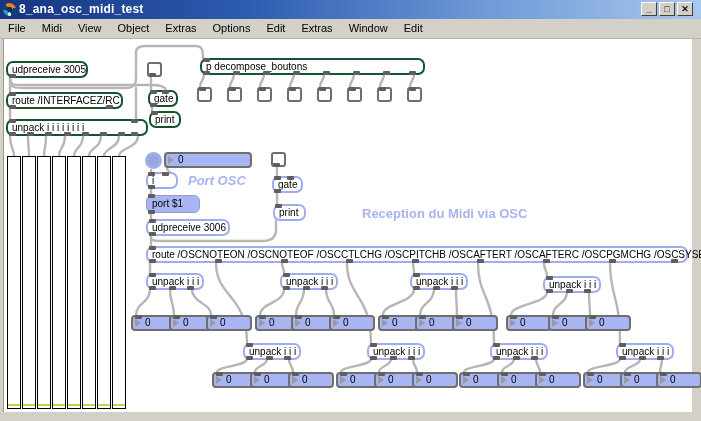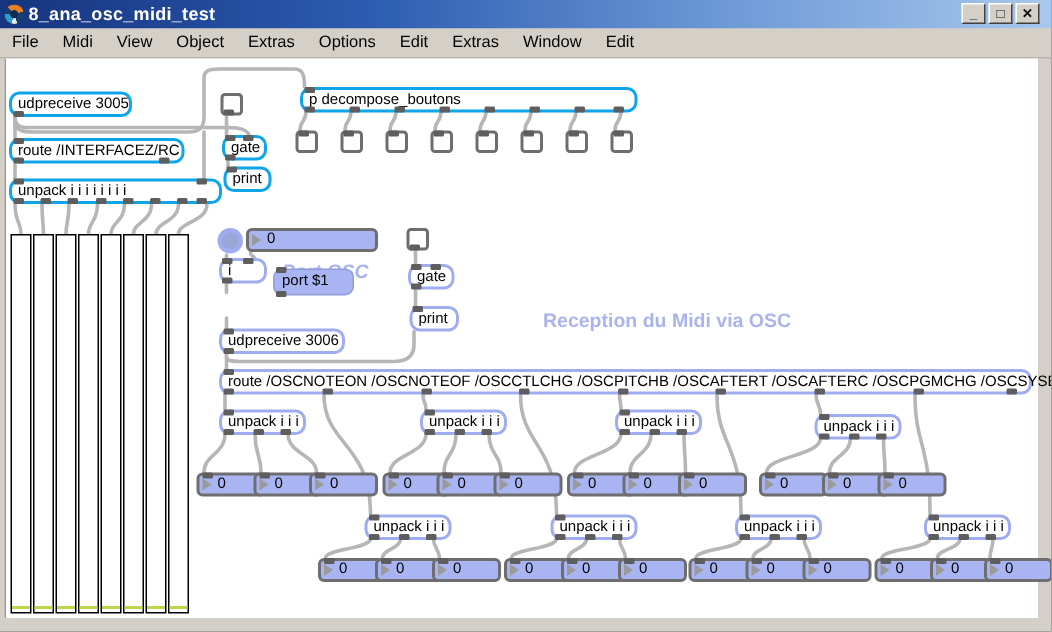--- a/index.html
+++ b/index.html
@@ -38,21 +38,21 @@
   }
   .menu-item{font-size:11px;color:#000;padding:0 8px;line-height:19px;cursor:default;}
   
   .canvas{
     position:absolute;left:3px;top:39px;width:688px;height:373px;background:#ffffff;
     border-left:1px solid #9a968e;
   }
   .wires{position:absolute;left:0;top:0;width:701px;height:421px;z-index:1;}
   
   .obj{
-    position:absolute;z-index:2;background:#fff;border:2px solid #0ea5e9;
+    position:absolute;z-index:2;background:#fff;border:2px solid #14532d;
     border-radius:7px;font-size:10px;line-height:13px;color:#000;
     padding:0 4px;white-space:nowrap;height:13px;
   }
   .obj.blue{border-color:#9fadf0;}
   .lbl{position:absolute;z-index:2;font-weight:bold;font-size:13px;white-space:nowrap;}
   .lbl.green{color:#2f9e54;}
   .lbl.blue{color:#a9b4ee;}
   .toggle{
     position:absolute;z-index:2;width:11px;height:11px;background:#fff;
     border:2px solid #6e6e6e;border-radius:3px;
@@ -243,21 +243,21 @@
       <span class="knob"></span>
     </div>
   <div class="vslider" style="left:112px;top:156px;">
       <span class="knob"></span>
     </div>
 
   <div class="bang" style="left:145px;top:152px;"></div>
   <div class="num port" style="left:164px;top:152px;">0</div>
   <div class="obj blue" style="left:146px;top:172px;width:20px;">i<span class="nub" style="left: 0px; top: -2px;"></span><span class="nub" style="left: 14px; top: -2px;"></span><span class="nub" style="left: 0px; bottom: -2px;"></span></div>
   <div class="lbl blue" style="left:188px;top:173px;font-style:italic;">Port OSC</div>
-  <div class="fillobj" style="left:146px;top:179px;width:42px;margin-left:36px;">port $1<span class="nub" style="left: 1px; top: -2px;"></span><span class="nub" style="left: 1px; bottom: -2px;"></span></div>
+  <div class="fillobj" style="left:146px;top:195px;width:42px;">port $1<span class="nub" style="left: 1px; top: -2px;"></span><span class="nub" style="left: 1px; bottom: -2px;"></span></div>
   <div class="obj blue" style="left:146px;top:219px;width:72px;">udpreceive 3006<span class="nub" style="left: 1px; top: -2px;"></span><span class="nub" style="left: 1px; bottom: -2px;"></span></div>
   <div class="toggle" style="left:271px;top:152px;">
       <span class="nub" style="left: 0px; bottom: -2px;"></span>
     </div>
   <div class="obj blue" style="left:272px;top:176px;width:19px;">gate<span class="nub" style="left: 0px; top: -2px;"></span><span class="nub" style="left: 13px; top: -2px;"></span><span class="nub" style="left: 0px; bottom: -2px;"></span></div>
   <div class="obj blue" style="left:273px;top:204px;width:21px;">print<span class="nub" style="left: 0px; top: -2px;"></span></div>
   <div class="lbl blue" style="left:362px;top:206px;">Reception du Midi via OSC</div>
 
   <div class="obj blue" style="left:146px;top:246px;width:530px;">route /OSCNOTEON /OSCNOTEOF /OSCCTLCHG /OSCPITCHB /OSCAFTERT /OSCAFTERC /OSCPGMCHG /OSCSYSEXC<span class="nub" style="left: 1px; top: -2px;"></span><span class="nub" style="left: 1px; bottom: -2px;"></span><span class="nub" style="left: 67px; bottom: -2px;"></span><span class="nub" style="left: 133px; bottom: -2px;"></span><span class="nub" style="left: 198px; bottom: -2px;"></span><span class="nub" style="left: 264px; bottom: -2px;"></span><span class="nub" style="left: 329px; bottom: -2px;"></span><span class="nub" style="left: 395px; bottom: -2px;"></span><span class="nub" style="left: 461px; bottom: -2px;"></span><span class="nub" style="left: 523px; bottom: -2px;"></span></div>
 

